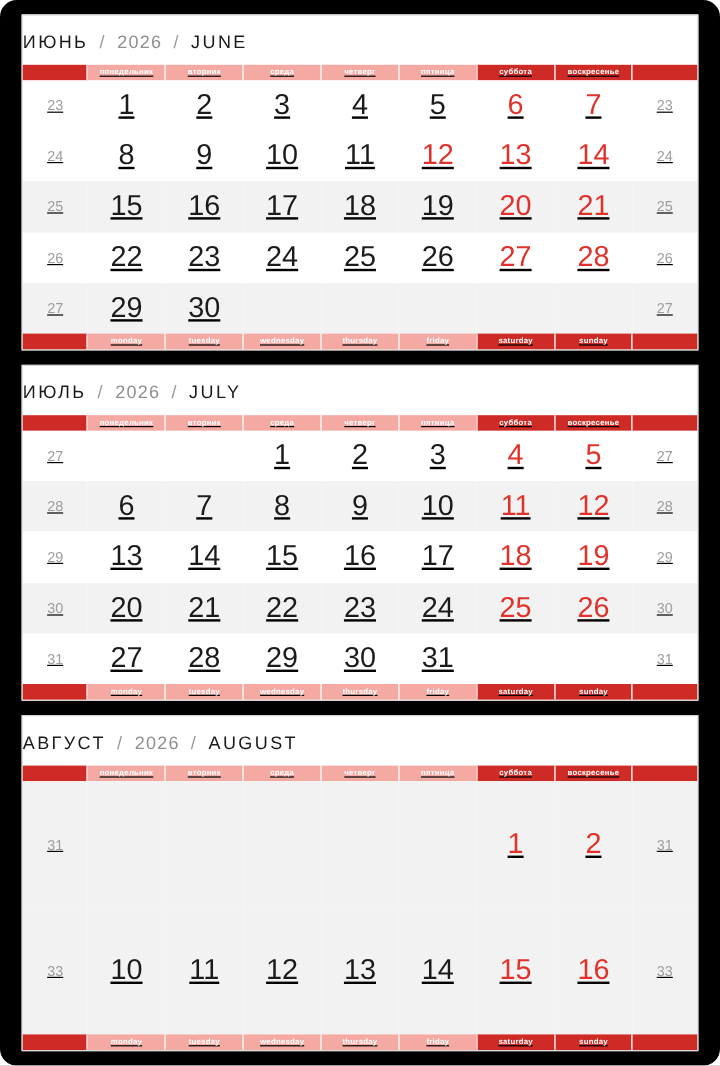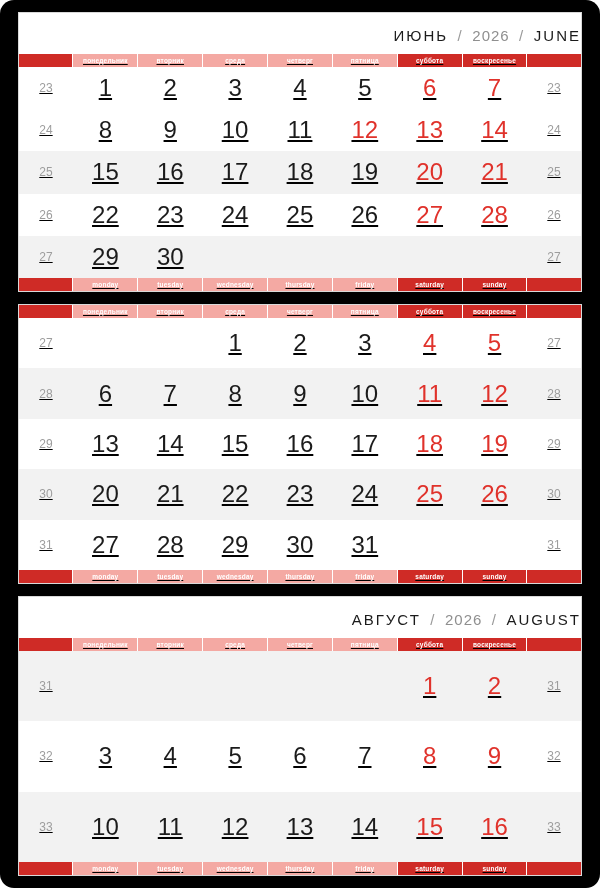--- a/index.html
+++ b/index.html
@@ -32,21 +32,21 @@
   .block {
     background: #ffffff;
     border: 1px solid #d9d9d9;
     box-sizing: border-box;
     flex: 1 1 0;
     display: flex;
     flex-direction: column;
     padding: 0;
   }
   .title {
-    text-align: right;
+    text-align: left;
     padding: 14px 0 10px 0;
     font-size: 15px;
     letter-spacing: 1.2px;
     color: #1b1b1b;
     white-space: nowrap;
   }
   .title .mon {
     font-weight: normal;
     letter-spacing: 2px;
   }
@@ -231,20 +231,21 @@
               <td>thursday</td>
               <td>friday</td>
               <td class="we">saturday</td>
               <td class="we">sunday</td>
               <td class="edge"></td>
             </tr>
           </tfoot>
         </table>
       </div>
       <div class="block">
+        <div class="title"><span class="mon">ИЮЛЬ</span> <span class="sep">/</span> <span class="yr">2026</span> <span class="sep">/</span> <span class="eng">JULY</span></div>
         <table class="cal">
           <colgroup>
             <col class="wk">
             <col class="d">
             <col class="d">
             <col class="d">
             <col class="d">
             <col class="d">
             <col class="d">
             <col class="d">
@@ -367,31 +368,20 @@
               <td class="wk alt">31</td>
               <td></td>
               <td></td>
               <td></td>
               <td></td>
               <td></td>
               <td class="red">1</td>
               <td class="red">2</td>
               <td class="wk alt">31</td>
             </tr>
-            <tr>
-              <td class="wk">32</td>
-              <td>3</td>
-              <td>4</td>
-              <td>5</td>
-              <td>6</td>
-              <td>7</td>
-              <td class="red">8</td>
-              <td class="red">9</td>
-              <td class="wk">32</td>
-            </tr>
             <tr class="shade">
               <td class="wk alt">33</td>
               <td>10</td>
               <td>11</td>
               <td>12</td>
               <td>13</td>
               <td>14</td>
               <td class="red">15</td>
               <td class="red">16</td>
               <td class="wk alt">33</td>

